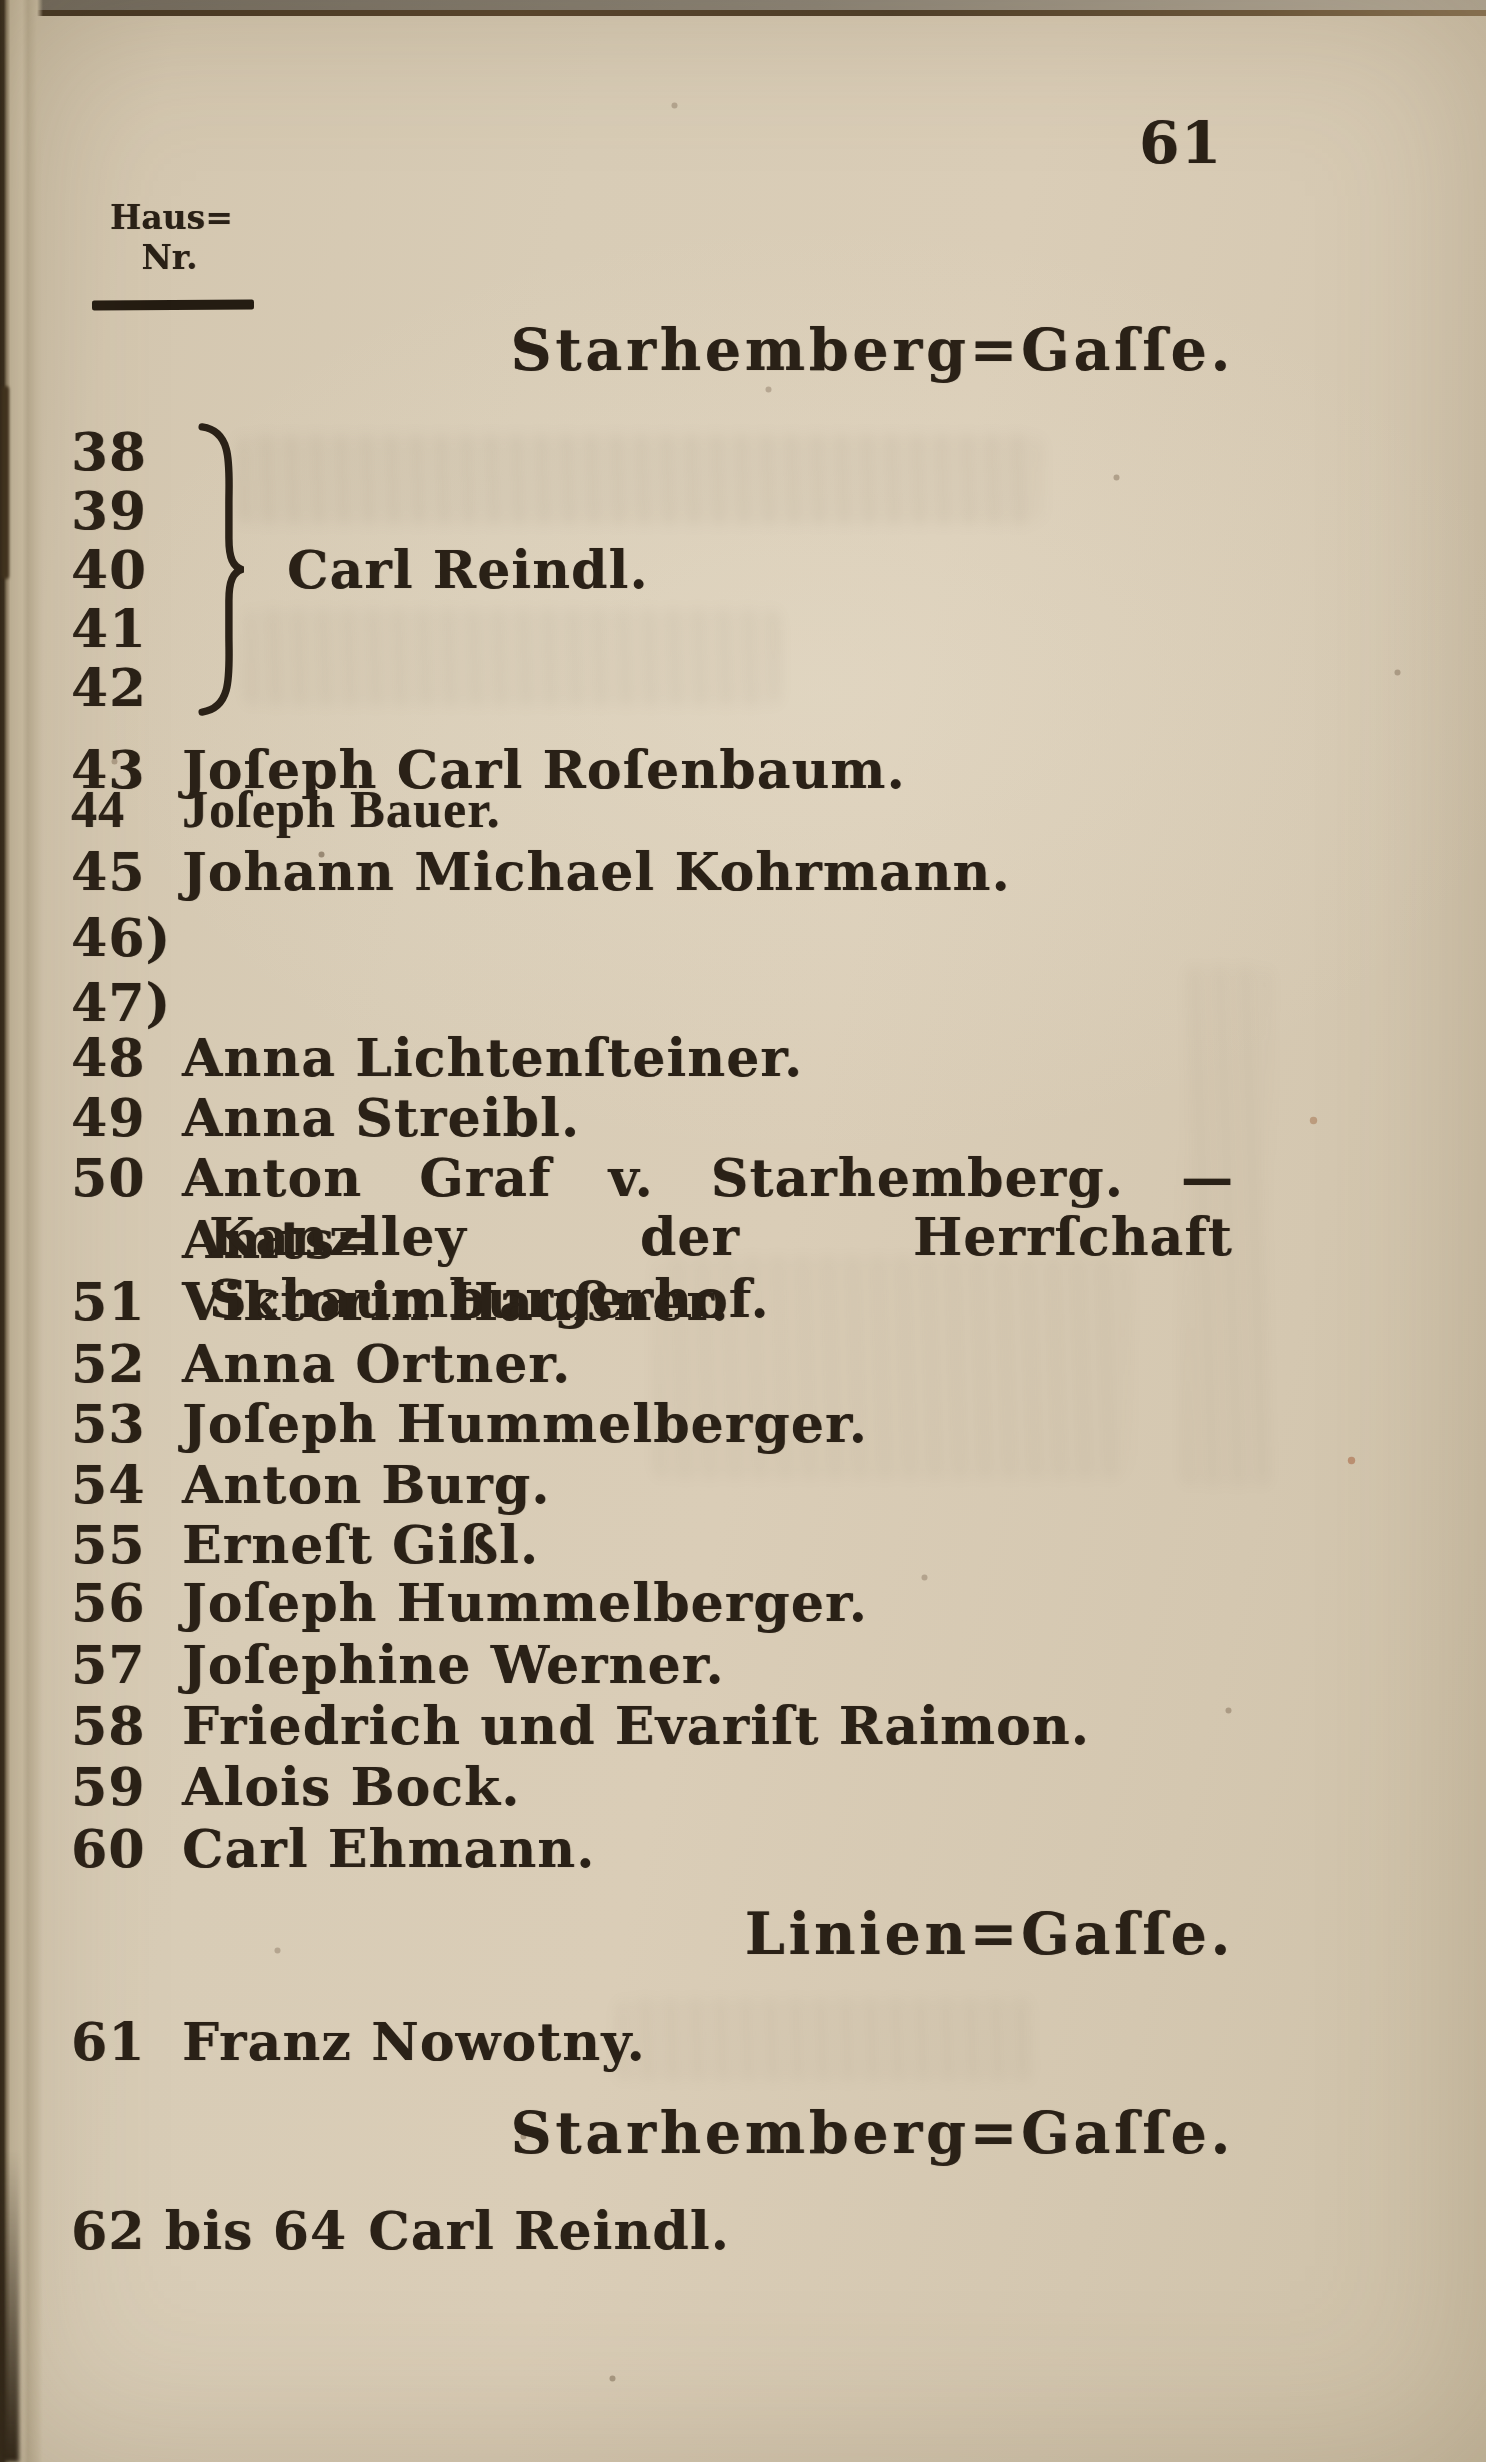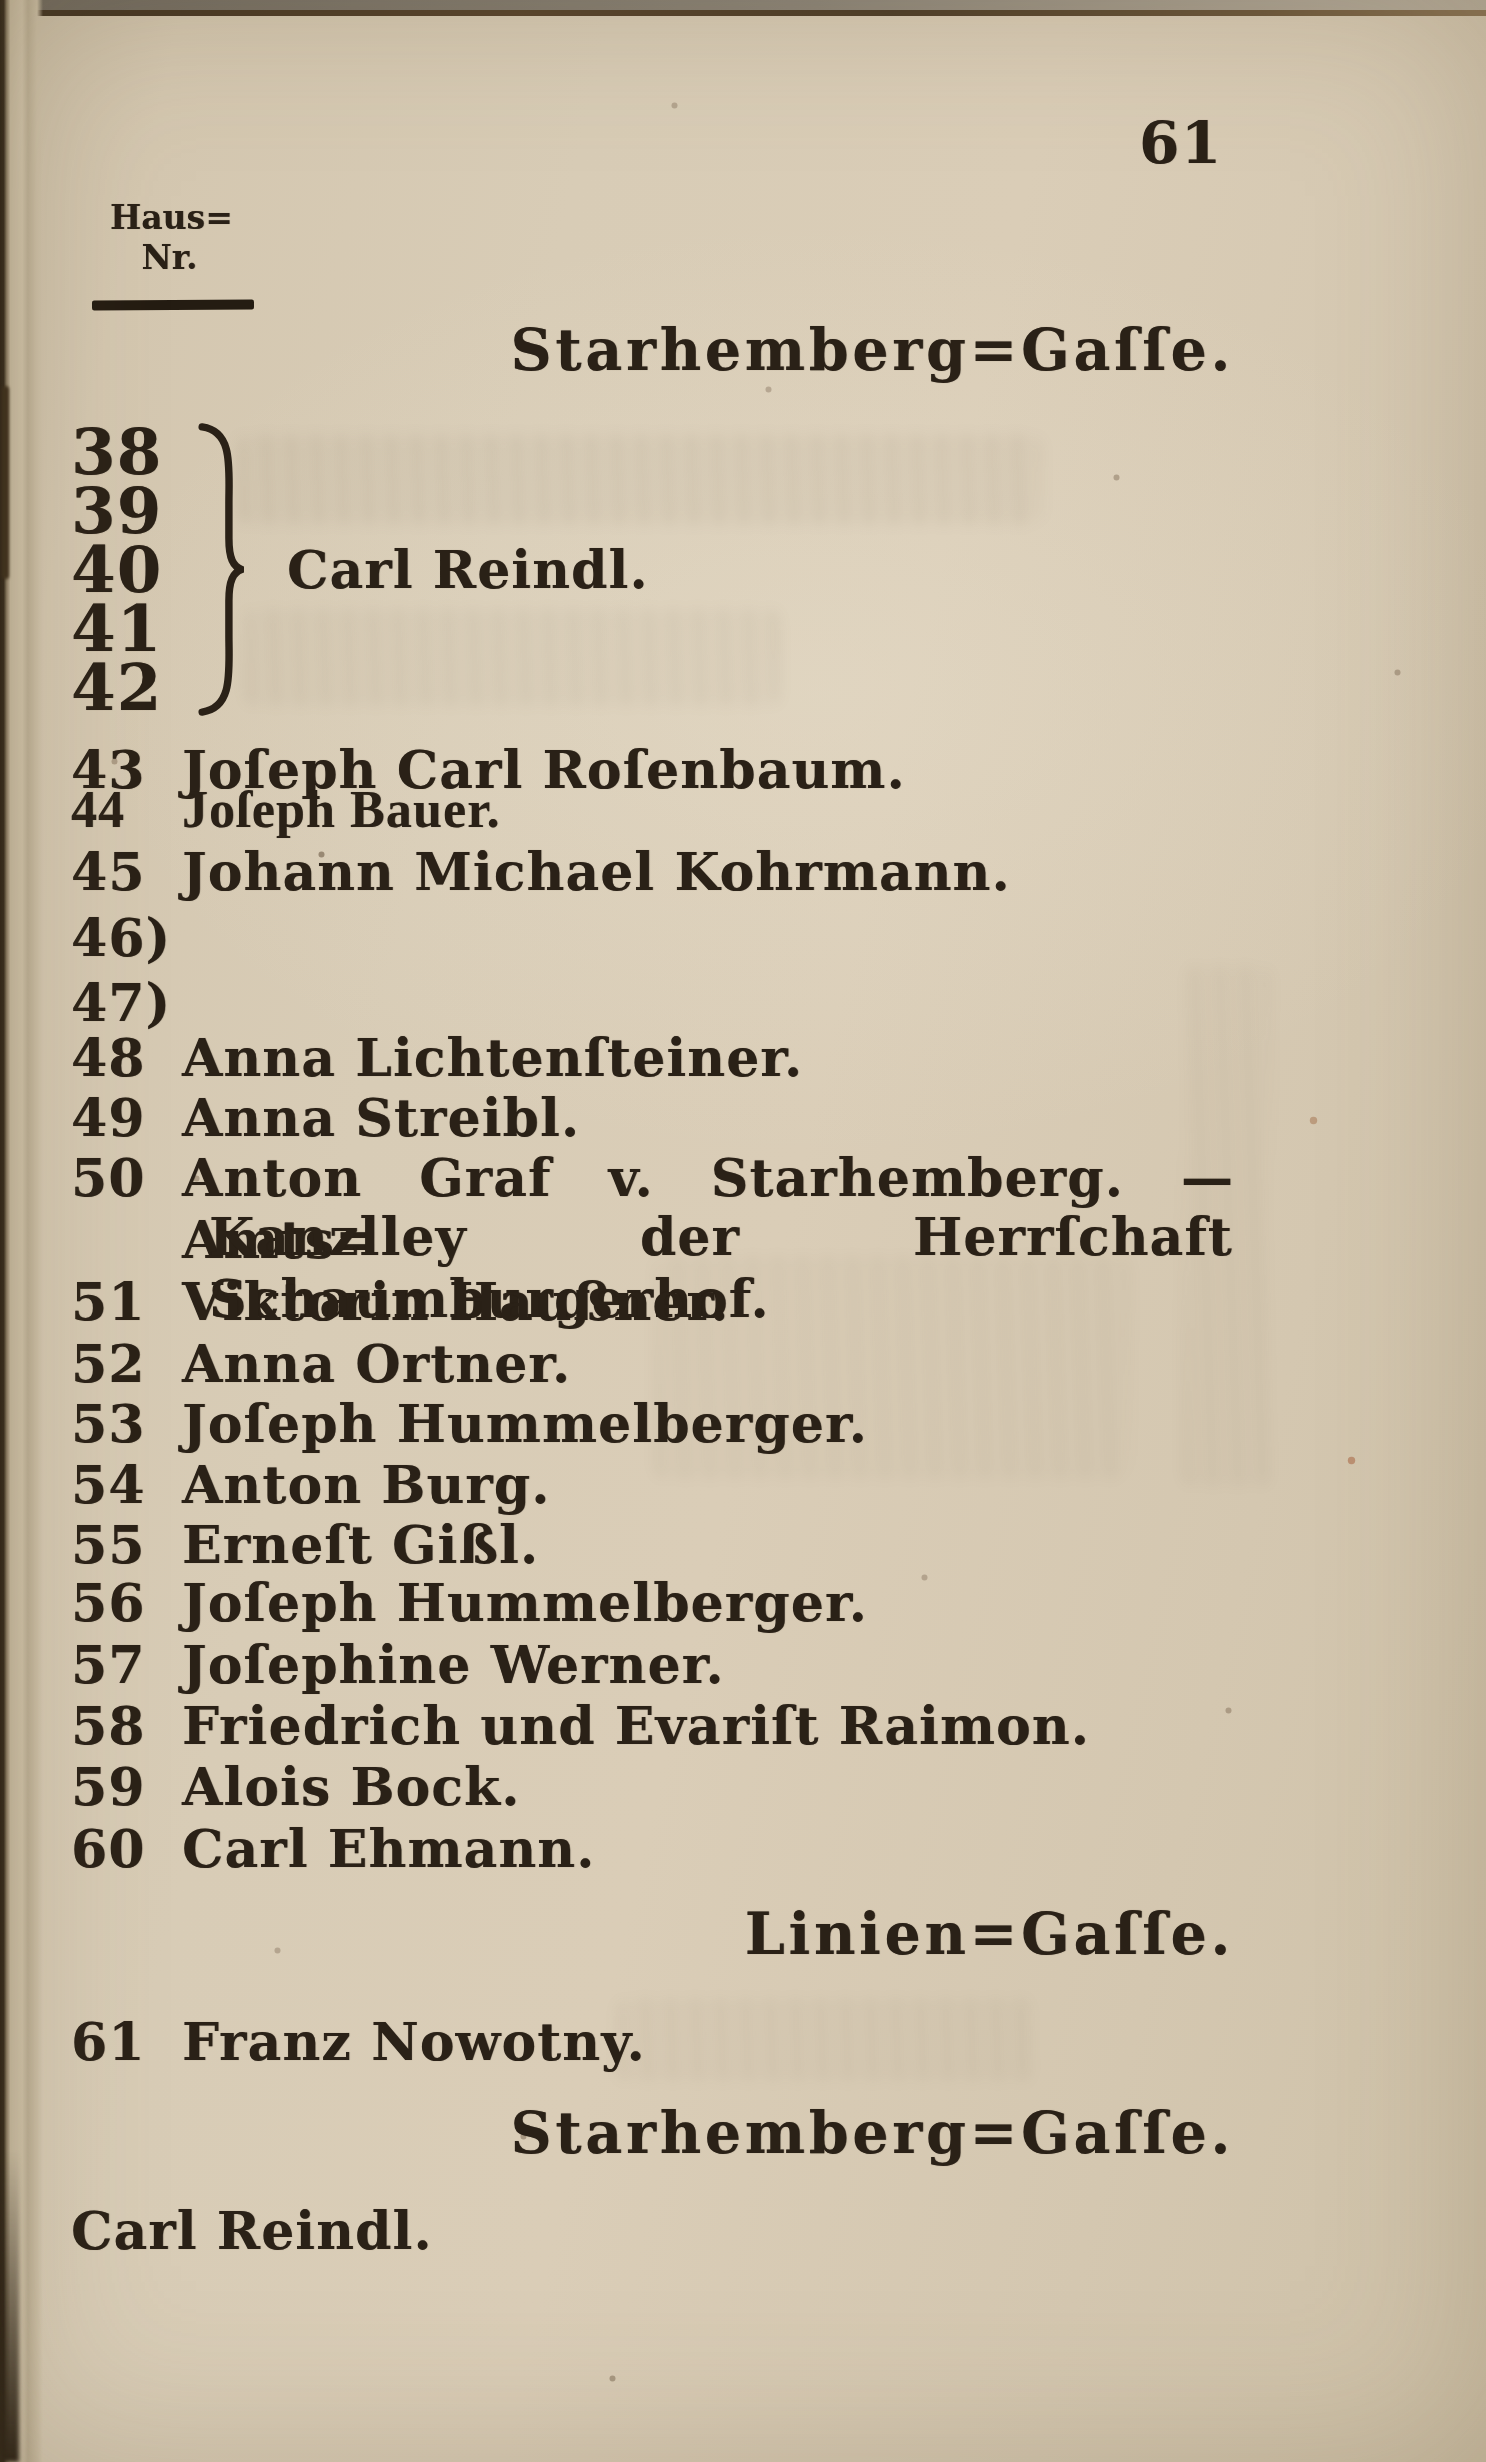--- a/index.html
+++ b/index.html
@@ -54,21 +54,21 @@
   .entry{position:absolute;left:0;width:100%;display:flex;
     font-size:52px;line-height:62px;letter-spacing:1.1px;white-space:nowrap;}
   .num{width:111px;flex:none;}
   .nm{flex:1;}
   .justify{white-space:normal;text-align:justify;text-align-last:justify;}
   .cont-line{position:absolute;left:138px;width:1024px;font-size:52px;line-height:62px;
     letter-spacing:1.1px;}
   
   .brace-row{position:absolute;left:0;top:421px;display:flex;align-items:center;}
   .brace-nums{display:flex;flex-direction:column;width:125px;
-    font-size:64px;line-height:59px;letter-spacing:1.1px;}
+    font-size:53px;line-height:59px;letter-spacing:1.1px;}
   .brace-svg{flex:none;margin-right:43px;}
   .brace-name{font-size:52px;letter-spacing:1.1px;white-space:nowrap;}
   
   .paren-row{position:absolute;left:0;top:905px;display:flex;align-items:center;}
   .paren-nums{display:flex;flex-direction:column;width:113px;
     font-size:52px;line-height:65px;letter-spacing:1.1px;}
   .paren-name{font-size:52px;letter-spacing:1.1px;white-space:nowrap;margin-left:10.4px;}
   .inline-gap{margin-right:21px;}
 </style>
 </head>
@@ -190,18 +190,19 @@
     </div>
 
     <div class="heading ink" style="top:1900px;">Linien=Gaſſe.</div>
     <div class="entry ink" style="top:2011px;">
       <span class="num">61</span>
       <span class="nm">Franz Nowotny.</span>
     </div>
 
     <div class="heading ink" style="top:2099px;">Starhemberg=Gaſſe.</div>
     <div class="entry ink" style="top:2200px;">
+      <span class="inline-gap">62 bis 64</span>
       <span>Carl Reindl.</span>
     </div>
 
   </div>
 </div>
 
 
 </body></html>

